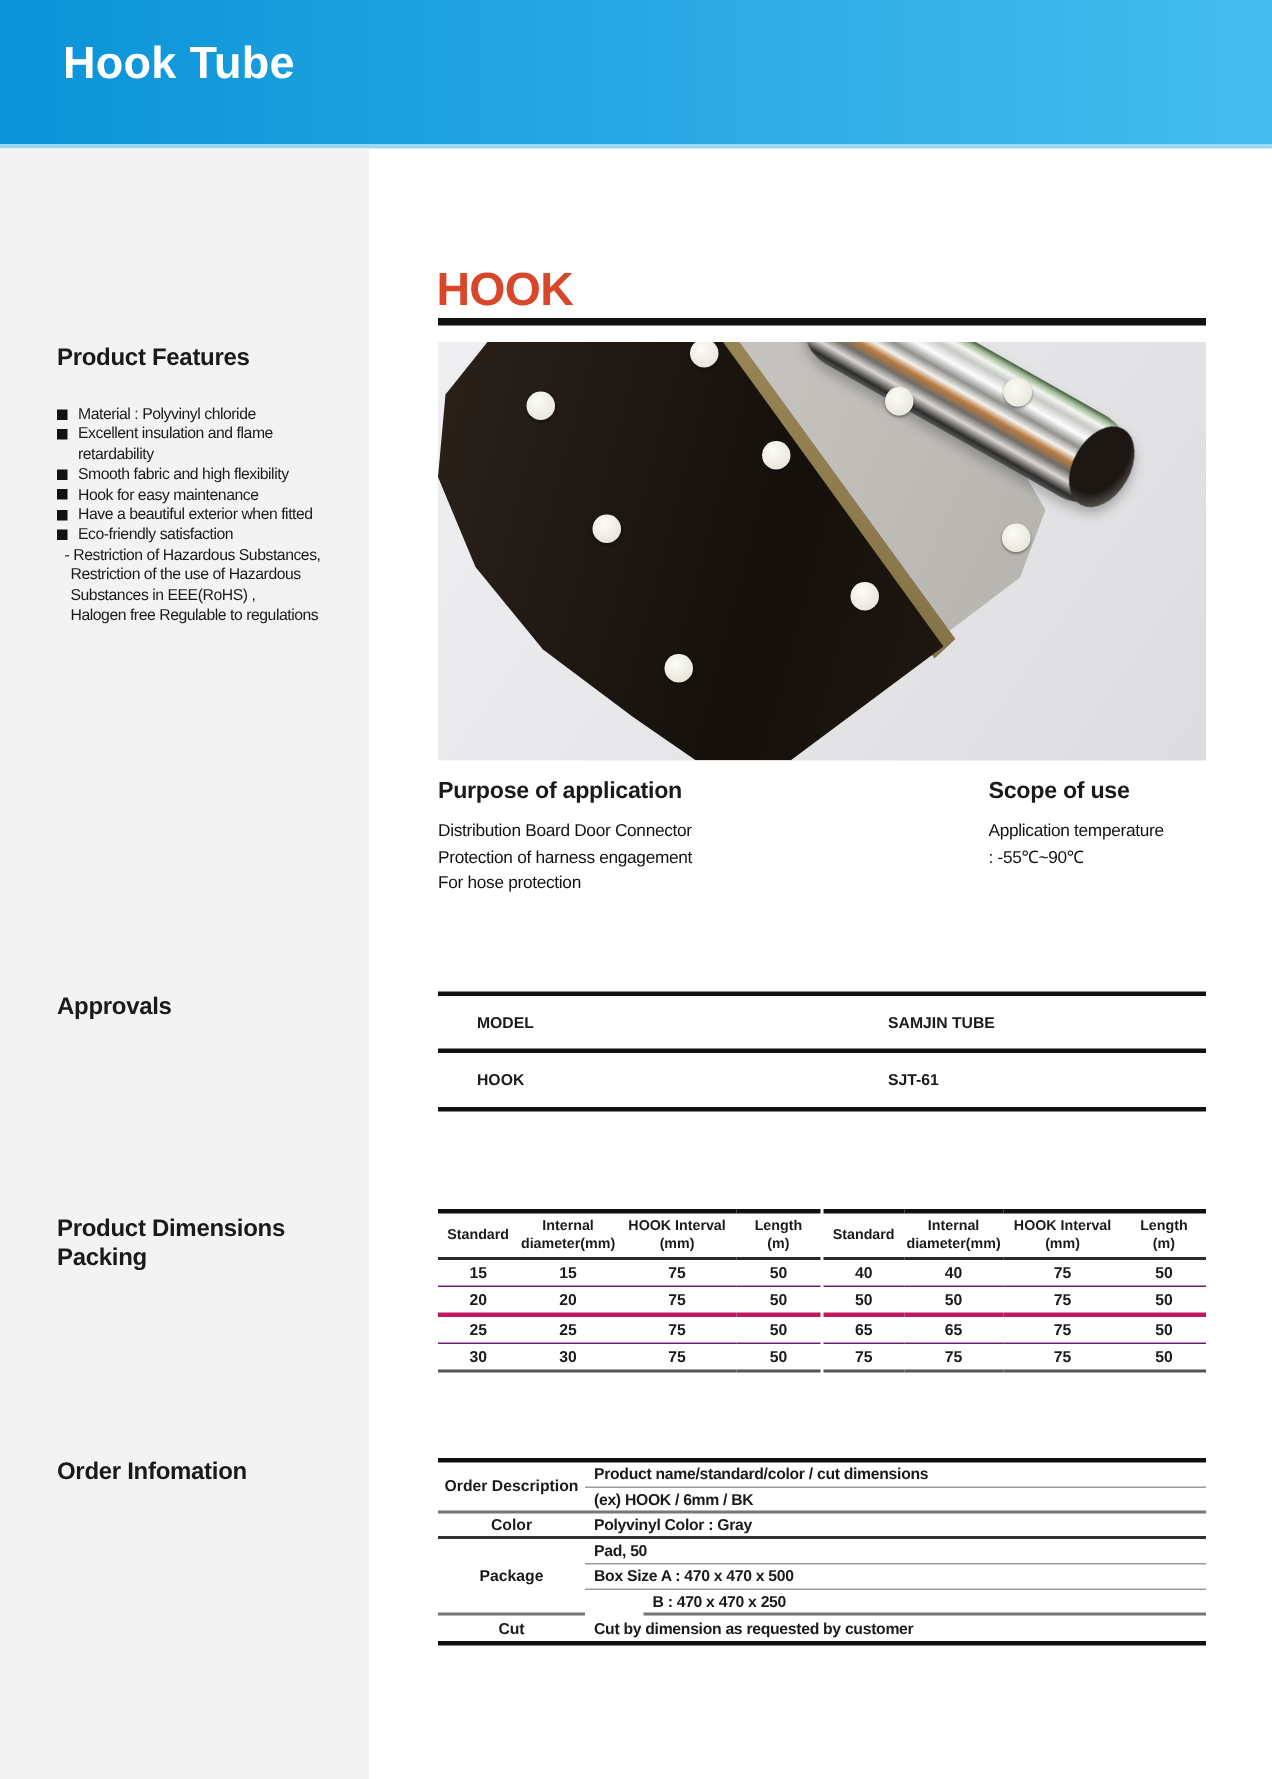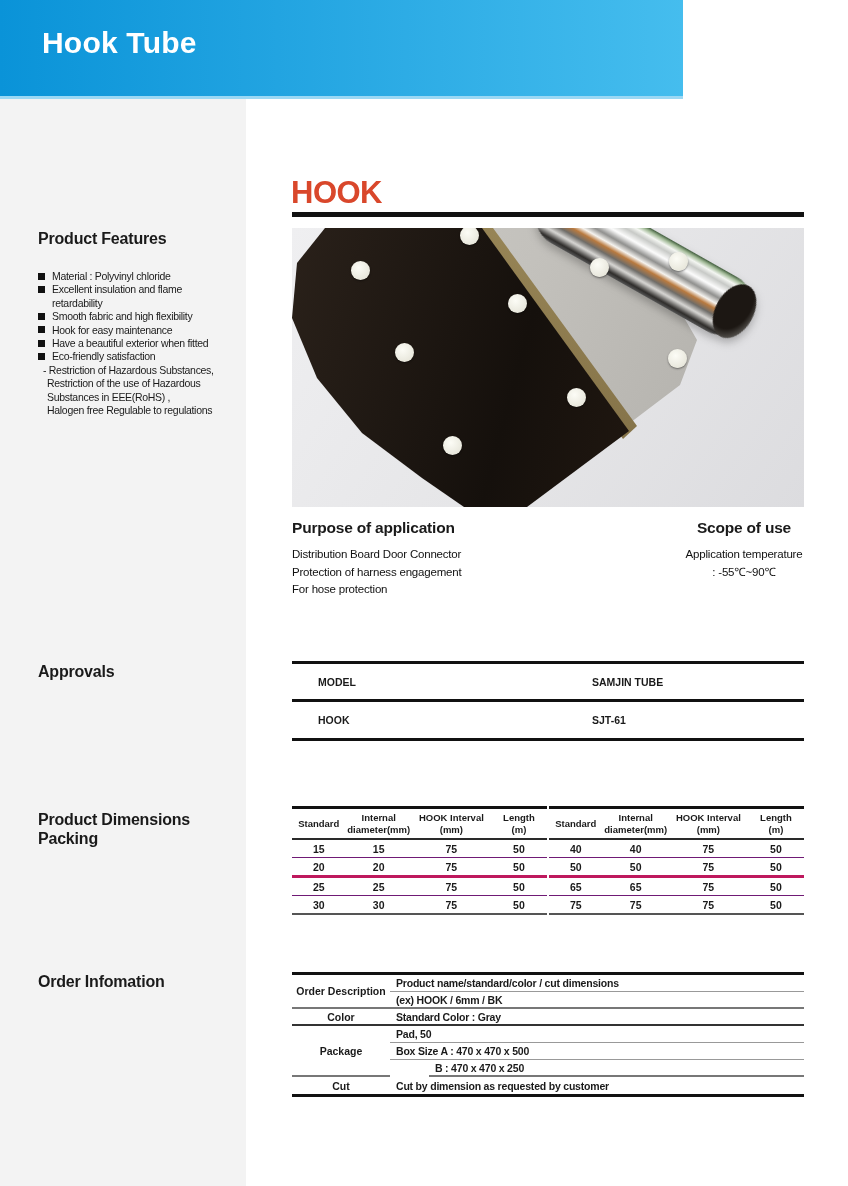--- a/index.html
+++ b/index.html
@@ -10,21 +10,21 @@
     --sidebar_bg:#f3f3f3;
     --text:#1a1a1a;
   }
   html,body{margin:0;padding:0;background:#ffffff;}
   .page{
     position:relative;width:848px;height:1186px;background:#ffffff;overflow:hidden;
     font-family:"Liberation Sans",sans-serif;color:var(--text,#1a1a1a);
   }
   
   .header{
-    position:absolute;left:0;top:0;width:683px;height:96px;
+    position:absolute;left:0;top:0;width:848px;height:96px;
     background:linear-gradient(90deg,var(--header_blue_left,#0a93d8),var(--header_blue_right,#45bdee));
     border-bottom:3px solid var(--header_strip,#9bd8f4);
   }
   .header-title{
     position:absolute;left:42px;top:26px;font-size:30px;font-weight:bold;color:#ffffff;letter-spacing:0.2px;
   }
   
   .sidebar-bg{position:absolute;left:0;top:99px;width:246px;height:1087px;background:var(--sidebar_bg,#f3f3f3);}
   .side-heading{position:absolute;left:38px;font-size:16px;font-weight:bold;letter-spacing:-0.2px;line-height:19px;white-space:pre-line;}
   .features-block{position:absolute;left:38px;top:270px;width:196px;}
@@ -152,21 +152,21 @@
     <div class="snap" style="left:377px;top:24px;"></div>
   </div>
 
   <div class="text-section" style="left:292px;top:519px;">
     <h3>Purpose of application</h3>
     <div class="line">Distribution Board Door Connector</div>
     <div class="line">Protection of harness engagement</div>
     <div class="line">For hose protection</div>
   </div>
 
-  <div class="text-section" style="left:659px;top:519px;width:170px;text-align:center;">
+  <div class="text-section" style="left:659px;top:519px;width:170px;">
     <h3>Scope of use</h3>
     <div class="line">Application temperature</div>
     <div class="line">: -55℃~90℃</div>
   </div>
 
   <div class="model-table">
     <div class="model-row1">
       <div class="model-label">MODEL</div>
       <div class="model-value">SAMJIN TUBE</div>
     </div>
@@ -266,21 +266,21 @@
         <td>50</td>
       </tr>
     </tbody>
   </table>
 
   <div class="order-table">
     <div class="cell lbl lbl-od">Order Description</div>
     <div class="cell val val-r1">Product name/standard/color / cut dimensions</div>
     <div class="cell val val-r2">(ex) HOOK / 6mm / BK</div>
     <div class="cell lbl lbl-color">Color</div>
-    <div class="cell val val-r3">Standard Color : Gray</div>
+    <div class="cell val val-r3">Polyvinyl Color : Gray</div>
     <div class="cell lbl lbl-pkg">Package</div>
     <div class="cell val val-r4">Pad, 50</div>
     <div class="cell val val-r5">Box Size A : 470 x 470 x 500</div>
     <div class="cell val val-r6">B : 470 x 470 x 250</div>
     <div class="cell lbl lbl-cut">Cut</div>
     <div class="cell val val-r7">Cut by dimension as requested by customer</div>
   </div>
 
 </div>
 

